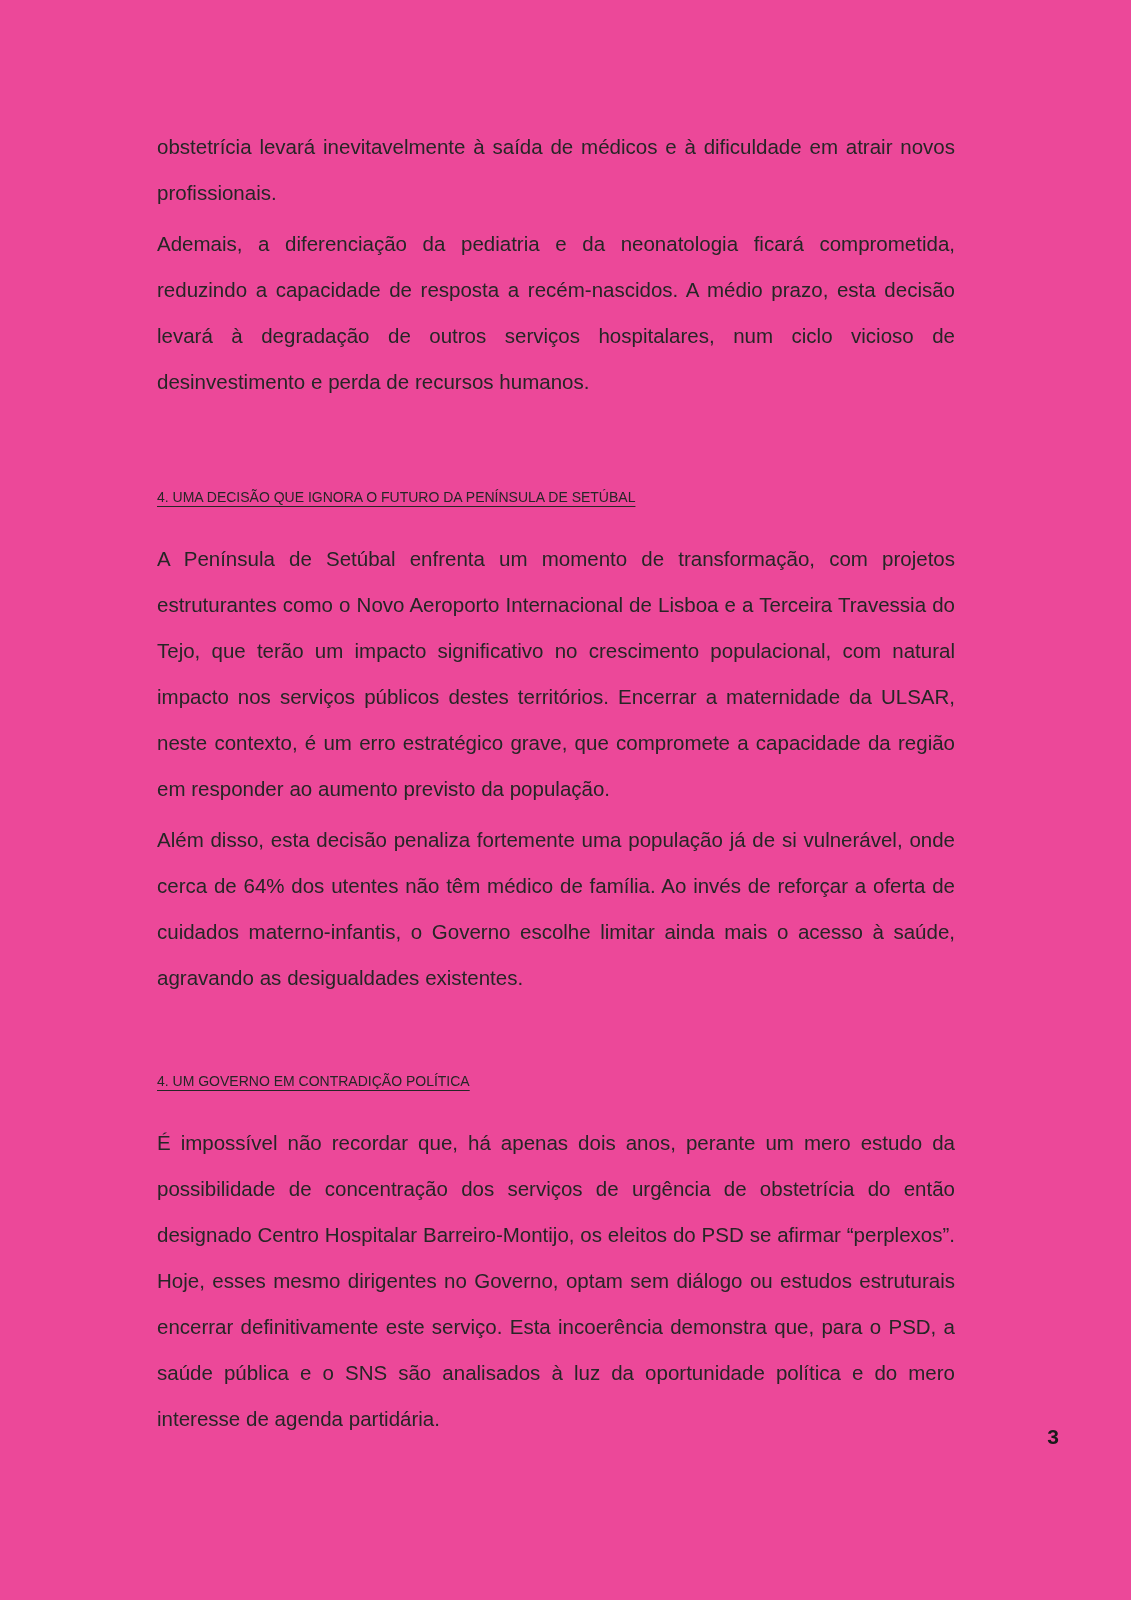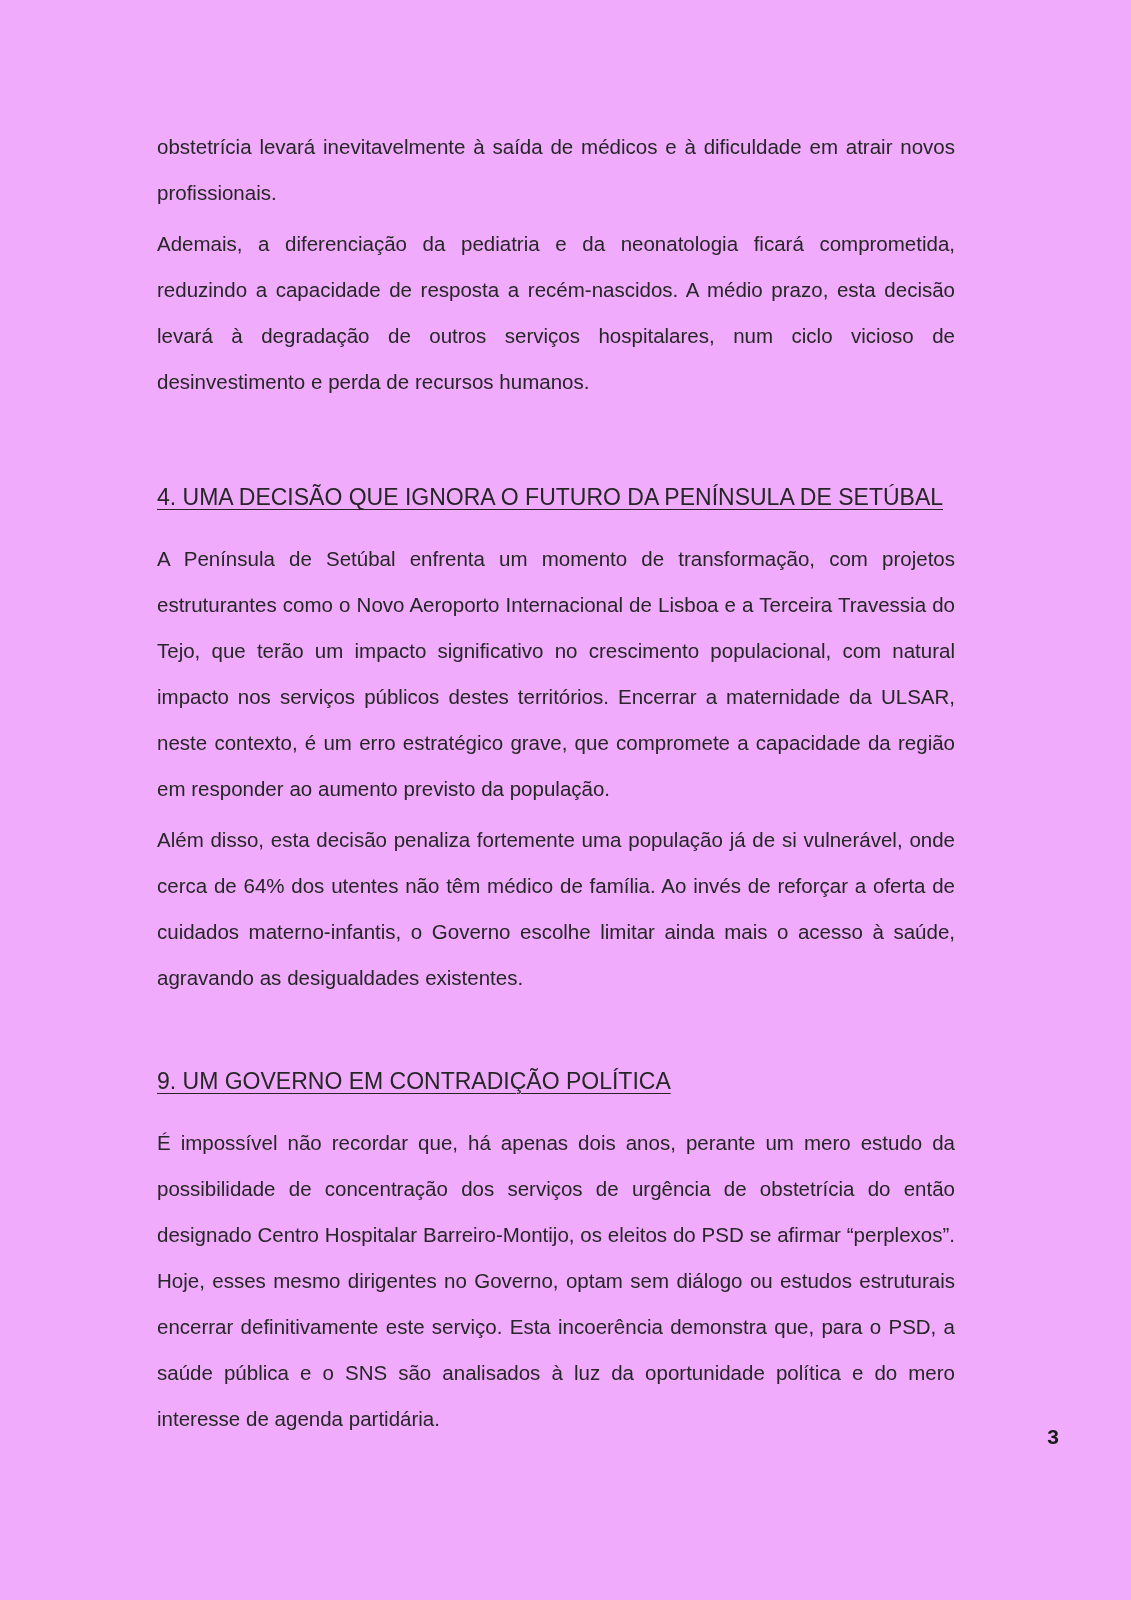--- a/index.html
+++ b/index.html
@@ -8,21 +8,21 @@
     padding: 0;
     background: #ffffff;
   }
   body {
     font-family: "Liberation Sans", sans-serif;
   }
   .page {
     position: relative;
     width: 1131px;
     height: 1600px;
-    background: #f0abfc;
+    background: #ec4899;
     overflow: hidden;
     box-sizing: border-box;
   }
   .content {
     position: absolute;
     left: 157px;
     top: 124px;
     width: 798px;
   }
   .para {
@@ -36,21 +36,21 @@
     word-spacing: 0.1px;
     hyphens: none;
   }
   .spacer-lg {
     height: 70px;
   }
   .spacer-md {
     height: 58px;
   }
   .heading {
-    font-size: 23px;
+    font-size: 14px;
     line-height: 34px;
     color: #262626;
     text-align: left;
     margin: 0 0 22px 0;
     display: block;
   }
   .heading span.htext {
     text-decoration: underline;
     text-decoration-thickness: 1.3px;
     text-underline-offset: 4px;
@@ -82,21 +82,21 @@
     <div class="spacer-lg"></div>
 
     <div class="heading"><span class="htext">4. UMA DECISÃO QUE IGNORA O FUTURO DA PENÍNSULA DE SETÚBAL</span></div>
 
     <p class="para">A Península de Setúbal enfrenta um momento de transformação, com projetos estruturantes como o Novo Aeroporto Internacional de Lisboa e a Terceira Travessia do Tejo, que terão um impacto significativo no crescimento populacional, com natural impacto nos serviços públicos destes territórios. Encerrar a maternidade da ULSAR, neste contexto, é um erro estratégico grave, que compromete a capacidade da região em responder ao aumento previsto da população.</p>
 
     <p class="para">Além disso, esta decisão penaliza fortemente uma população já de si vulnerável, onde cerca de 64% dos utentes não têm médico de família. Ao invés de reforçar a oferta de cuidados materno-infantis, o Governo escolhe limitar ainda mais o acesso à saúde, agravando as desigualdades existentes.</p>
 
     <div class="spacer-md"></div>
 
-    <div class="heading"><span class="htext">9. UM GOVERNO EM CONTRADIÇÃO POLÍTICA</span></div>
+    <div class="heading"><span class="htext">4. UM GOVERNO EM CONTRADIÇÃO POLÍTICA</span></div>
 
     <p class="para">É impossível não recordar que, há apenas dois anos, perante um mero estudo da possibilidade de concentração dos serviços de urgência de obstetrícia do então designado Centro Hospitalar Barreiro-Montijo, os eleitos do PSD se afirmar “perplexos”. Hoje, esses mesmo dirigentes no Governo, optam sem diálogo ou estudos estruturais encerrar definitivamente este serviço. Esta incoerência demonstra que, para o PSD, a saúde pública e o SNS são analisados à luz da oportunidade política e do mero interesse de agenda partidária.</p>
 
   </div>
 
   <div class="page-number">3</div>
 
 </div>
 
 </body></html>

